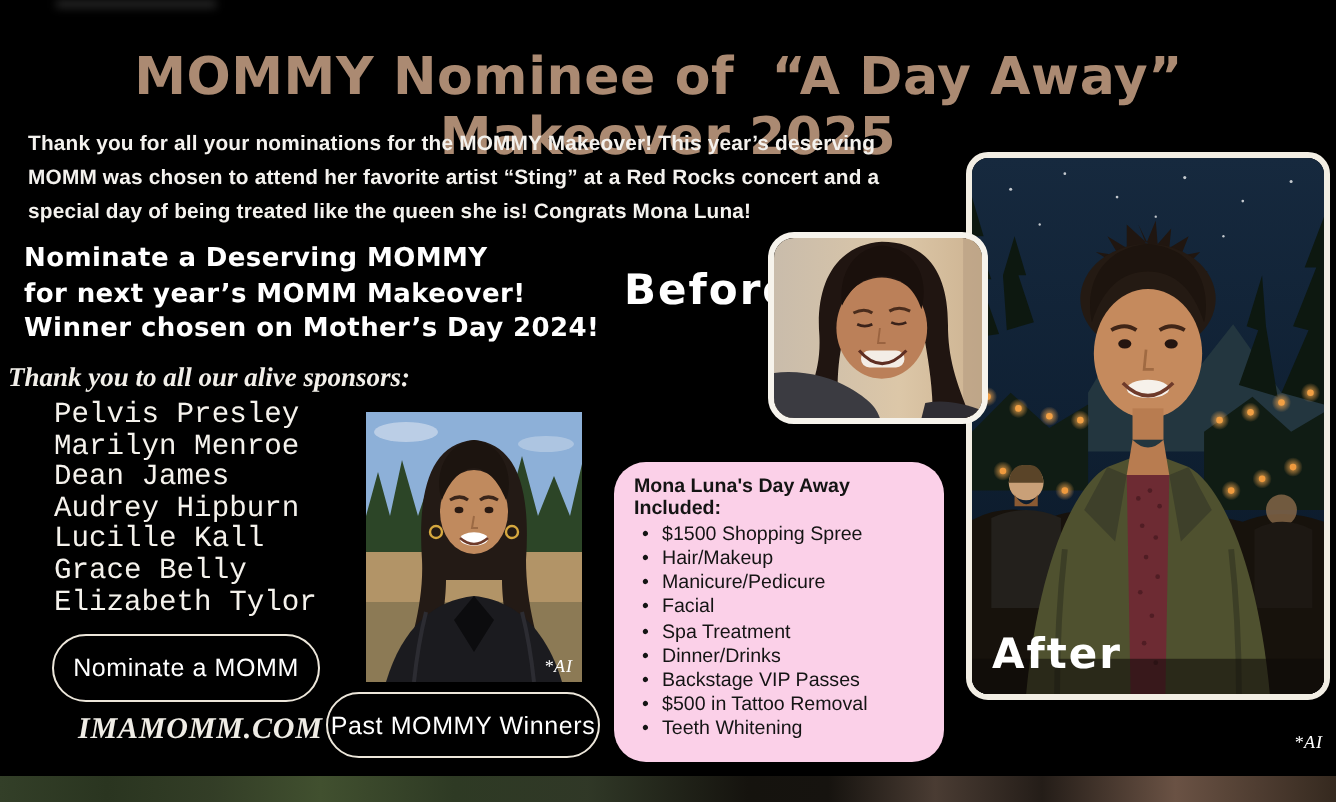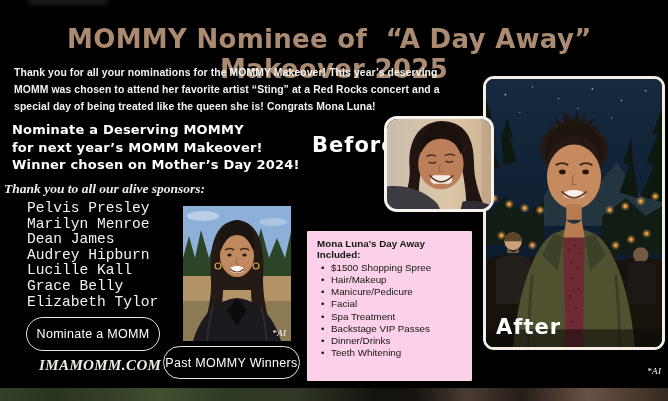--- a/index.html
+++ b/index.html
@@ -53,21 +53,21 @@
   .after-label{position:absolute;left:10px;bottom:8px;color:#fff;font-size:21px;
          font-weight:bold;letter-spacing:1px;font-family:"DejaVu Sans",sans-serif;
          z-index:2;}
 
   .ai-mark{position:absolute;color:#fff;font-family:"Liberation Serif",serif;
          font-style:italic;font-size:9px;z-index:4;letter-spacing:.5px;}
   .ai-mark-winner{left:272px;top:328px;}
   .ai-mark-after{left:647px;top:366px;}
 
   .pink-box{position:absolute;left:307px;top:231px;width:165px;height:150px;
-         background:#fbd0e8;border-radius:1px;z-index:2;box-sizing:border-box;
+         background:#fbd0e8;border-radius:16px;z-index:2;box-sizing:border-box;
          padding:7px 8px 6px 10px;color:#141414;}
   .pkg-heading{font-size:9.8px;font-weight:bold;margin-bottom:2px;}
   .pkg-item{font-size:9.8px;line-height:12.15px;padding-left:14px;position:relative;}
   .pkg-item::before{content:"•";position:absolute;left:4px;}
   .pkg-item.bold{font-weight:normal;}
   .sponsor-name{white-space:nowrap;}
 
   .bottom-strip{position:absolute;left:0;top:388px;width:668px;height:13px;
      background:linear-gradient(90deg,#333f28 0%,#2a3520 8%,#46553374 16%,#41502f 24%,
        #2e3a24 34%,#56614640 44%,#15130e 56%,#16130f 62%,#4a3c33 70%,#241d18 78%,
@@ -273,21 +273,22 @@
   <div class="ai-mark ai-mark-after">*AI</div>
 
   <div class="pink-box">
     <div class="pkg-heading">Mona Luna's Day Away Included:</div>
     <div>
         <div class="pkg-item">$1500 Shopping Spree</div>
         <div class="pkg-item bold">Hair/Makeup</div>
         <div class="pkg-item">Manicure/Pedicure</div>
         <div class="pkg-item">Facial</div>
         <div class="pkg-item">Spa Treatment</div>
+        <div class="pkg-item">Dinner/Drinks</div>
         <div class="pkg-item">Backstage VIP Passes</div>
-        <div class="pkg-item">Dinner/Drinks</div>
+        <div class="pkg-item">$500 in Tattoo Removal</div>
         <div class="pkg-item">Teeth Whitening</div>
       </div>
   </div>
 
   <div class="bottom-strip"></div>
 
 </div>
 
 </body></html>

